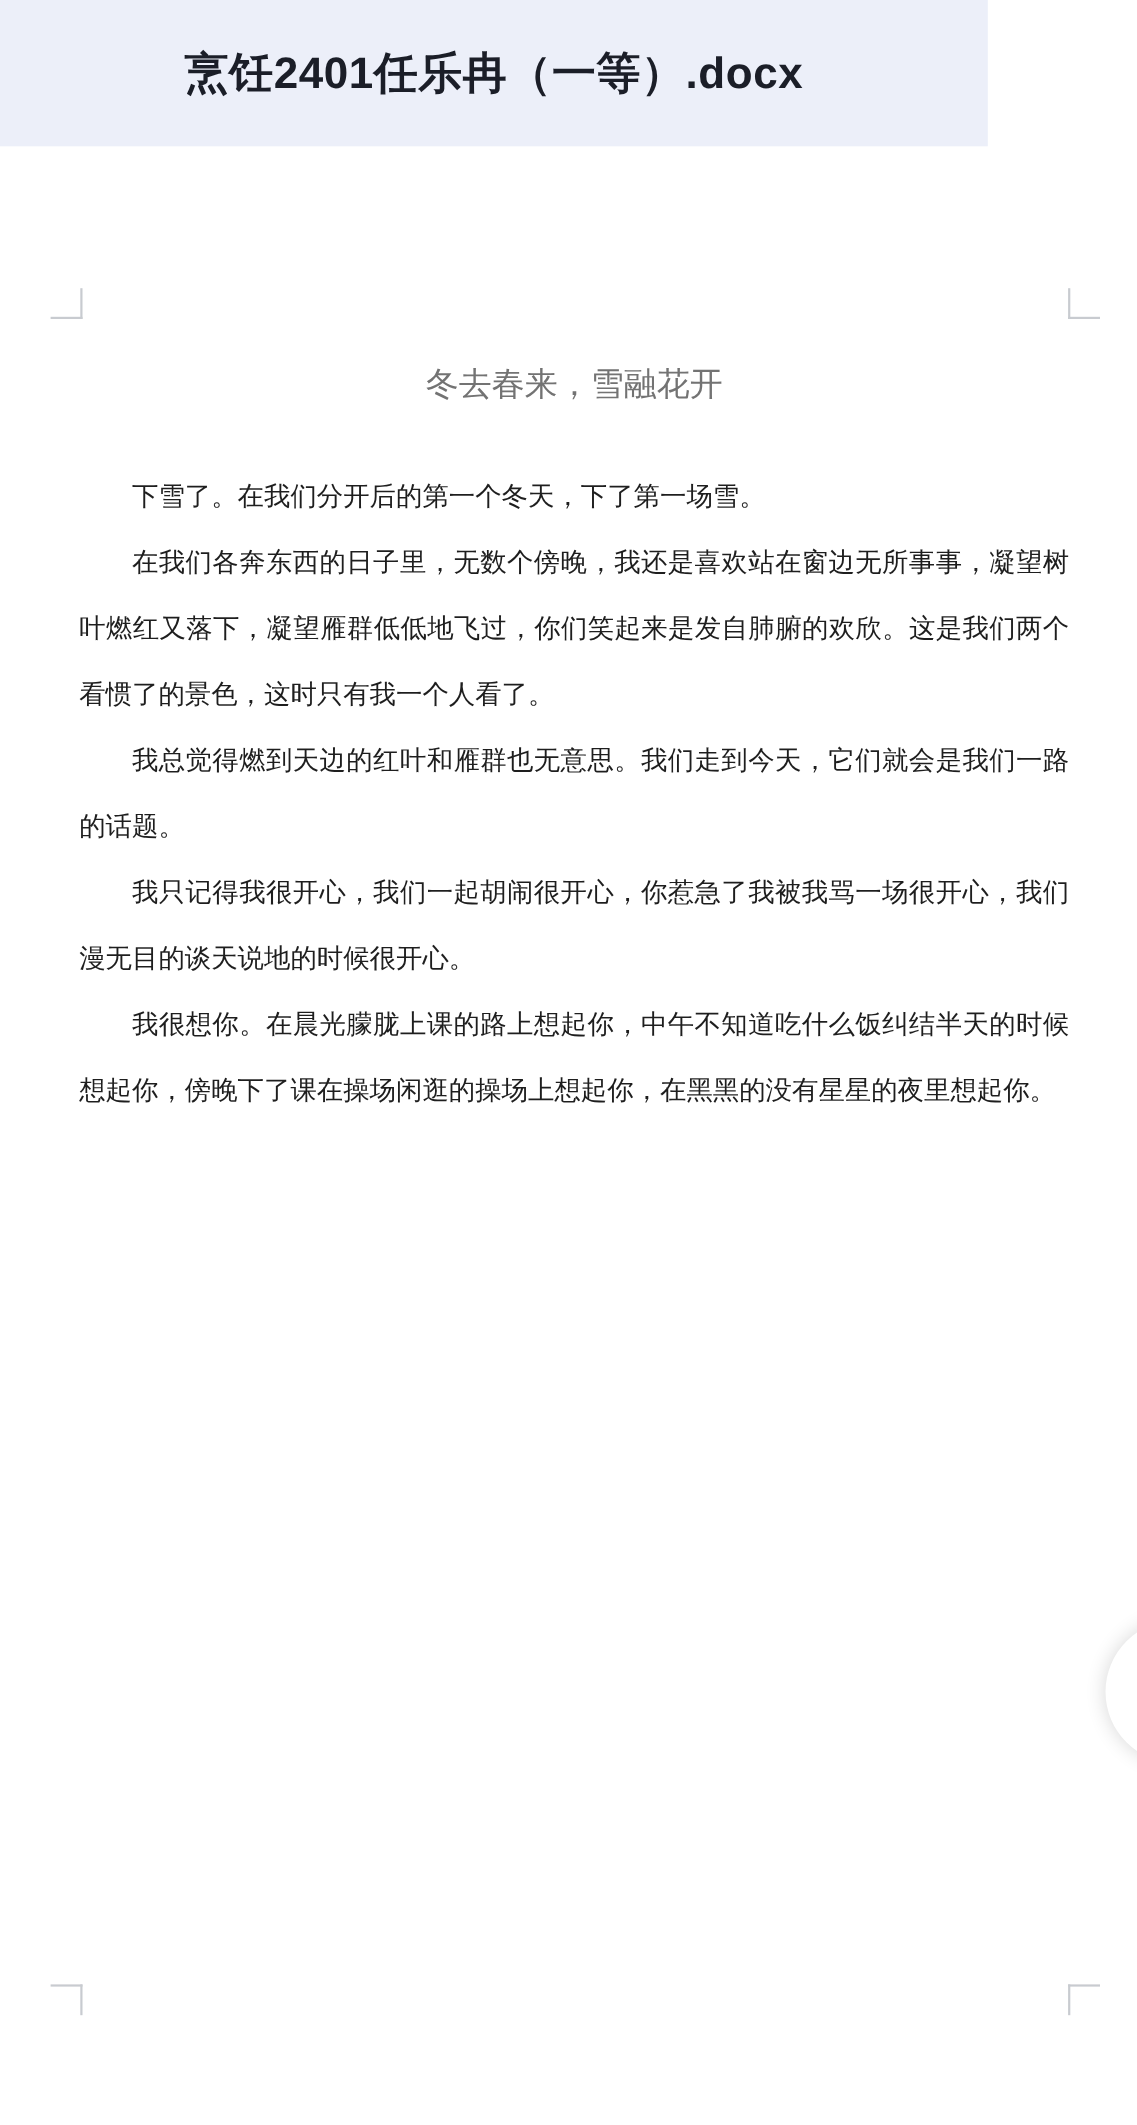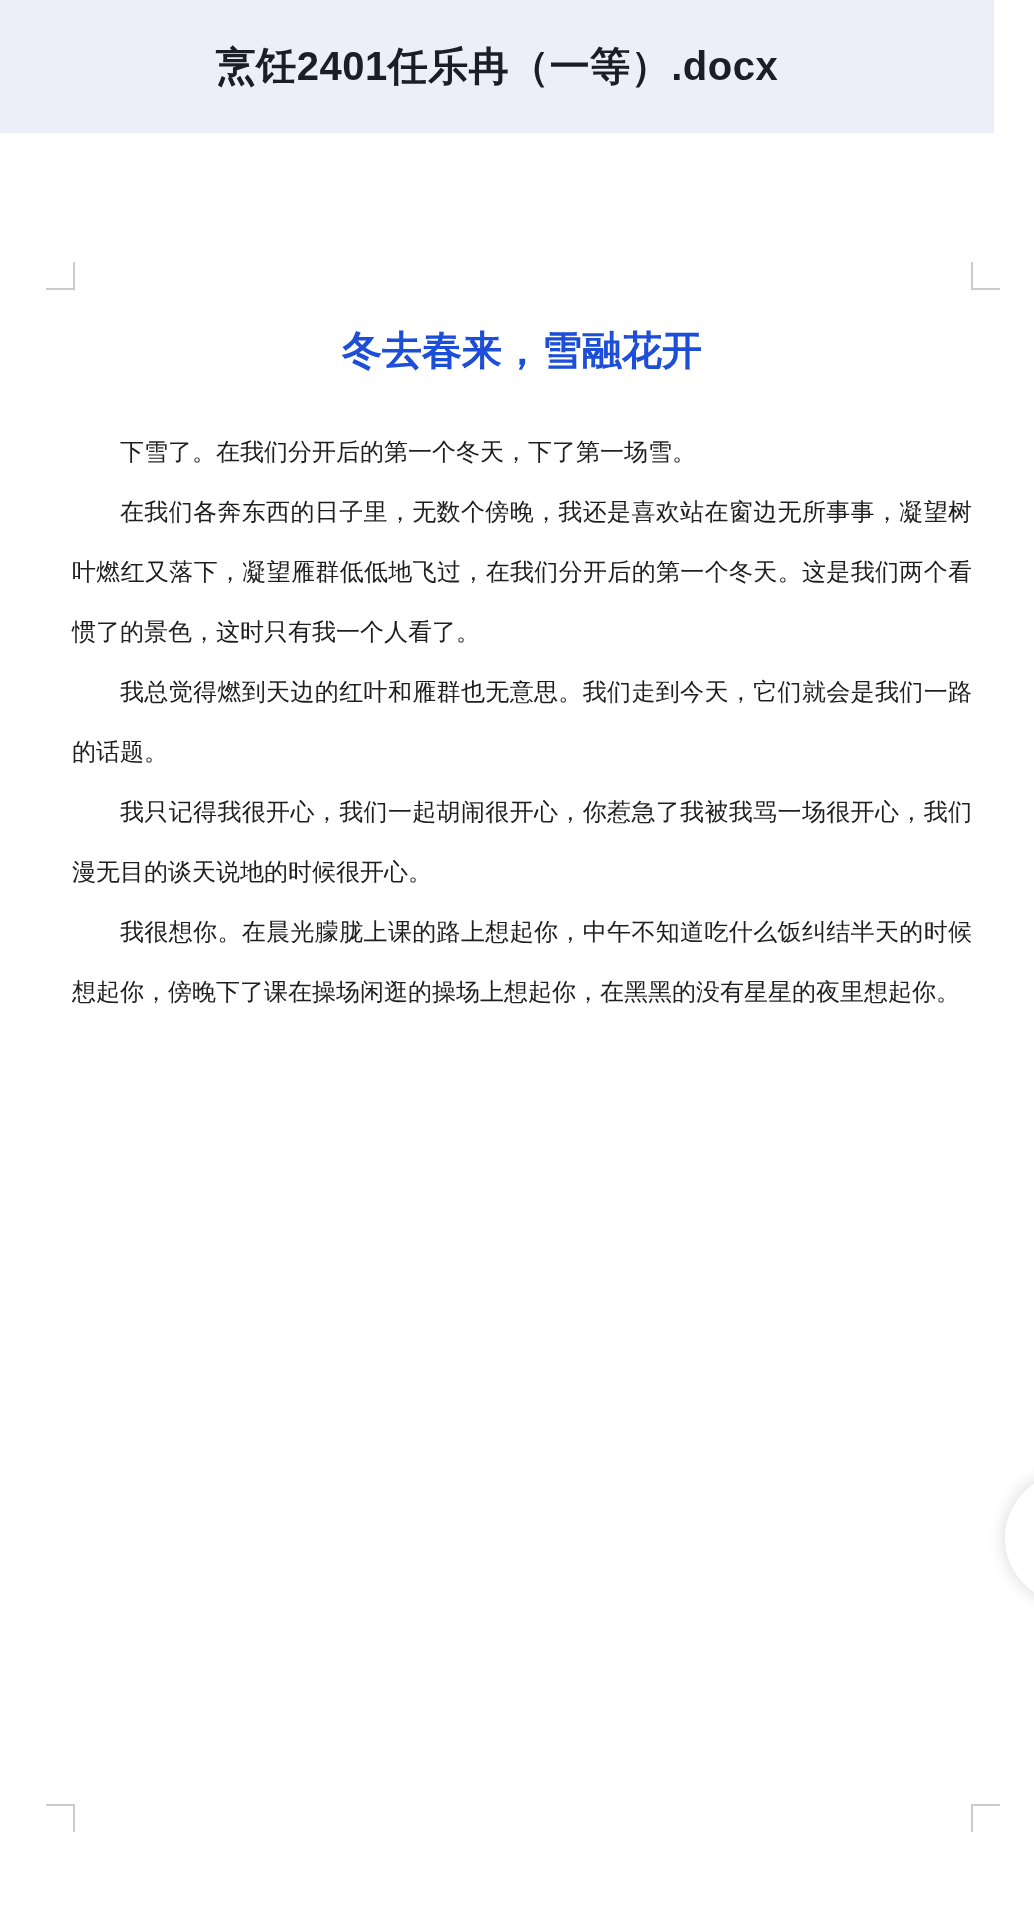--- a/index.html
+++ b/index.html
@@ -9,21 +9,21 @@
     position: relative;
     overflow: hidden;
     background: #ffffff;
     font-family: "Liberation Sans", "DejaVu Sans", sans-serif;
   }
 
   
   .header {
     position: absolute;
     left: 0; top: 0;
-    width: 994px;
+    width: 898px;
     height: 133px;
     background: var(--header-bg, #ECEFF9);
     display: flex;
     align-items: center;
     justify-content: center;
   }
   .filename {
     font-size: 40px;
     font-weight: 700;
     color: var(--header-text, #1B1E28);
@@ -61,25 +61,25 @@
   
   .page {
     position: absolute;
     left: 72px;
     top: 262px;
     width: 900px;
   }
   .doc-title {
     margin: 0;
     padding-top: 58px;
-    font-size: 40px;
+    font-size: 30px;
     line-height: 60px;
-    font-weight: 700;
+    font-weight: 400;
     text-align: center;
-    color: #1d4ed8;
+    color: #737373;
     letter-spacing: 0;
   }
   .doc-body { margin-top: 42px; }
   .doc-paragraph {
     margin: 0;
     font-size: 24px;
     line-height: 60px;
     color: var(--body-text, #1E1E1E);
     text-align: justify;
     text-justify: inter-ideograph;
@@ -109,20 +109,20 @@
 
 <div class="corner tl"></div>
 <div class="corner tr"></div>
 <div class="corner bl"></div>
 <div class="corner br"></div>
 
 <div class="page">
   <h1 class="doc-title">冬去春来，雪融花开</h1>
   <div class="doc-body">
       <p class="doc-paragraph">下雪了。在我们分开后的第一个冬天，下了第一场雪。</p>
-      <p class="doc-paragraph">在我们各奔东西的日子里，无数个傍晚，我还是喜欢站在窗边无所事事，凝望树叶燃红又落下，凝望雁群低低地飞过，在我们分开后的第一个冬天。这是我们两个看惯了的景色，这时只有我一个人看了。</p>
+      <p class="doc-paragraph">在我们各奔东西的日子里，无数个傍晚，我还是喜欢站在窗边无所事事，凝望树叶燃红又落下，凝望雁群低低地飞过，你们笑起来是发自肺腑的欢欣。这是我们两个看惯了的景色，这时只有我一个人看了。</p>
       <p class="doc-paragraph">我总觉得燃到天边的红叶和雁群也无意思。我们走到今天，它们就会是我们一路的话题。</p>
       <p class="doc-paragraph">我只记得我很开心，我们一起胡闹很开心，你惹急了我被我骂一场很开心，我们漫无目的谈天说地的时候很开心。</p>
       <p class="doc-paragraph">我很想你。在晨光朦胧上课的路上想起你，中午不知道吃什么饭纠结半天的时候想起你，傍晚下了课在操场闲逛的操场上想起你，在黑黑的没有星星的夜里想起你。</p>
     </div>
 </div>
 
 <div class="fab"></div>
 
 </body></html>

